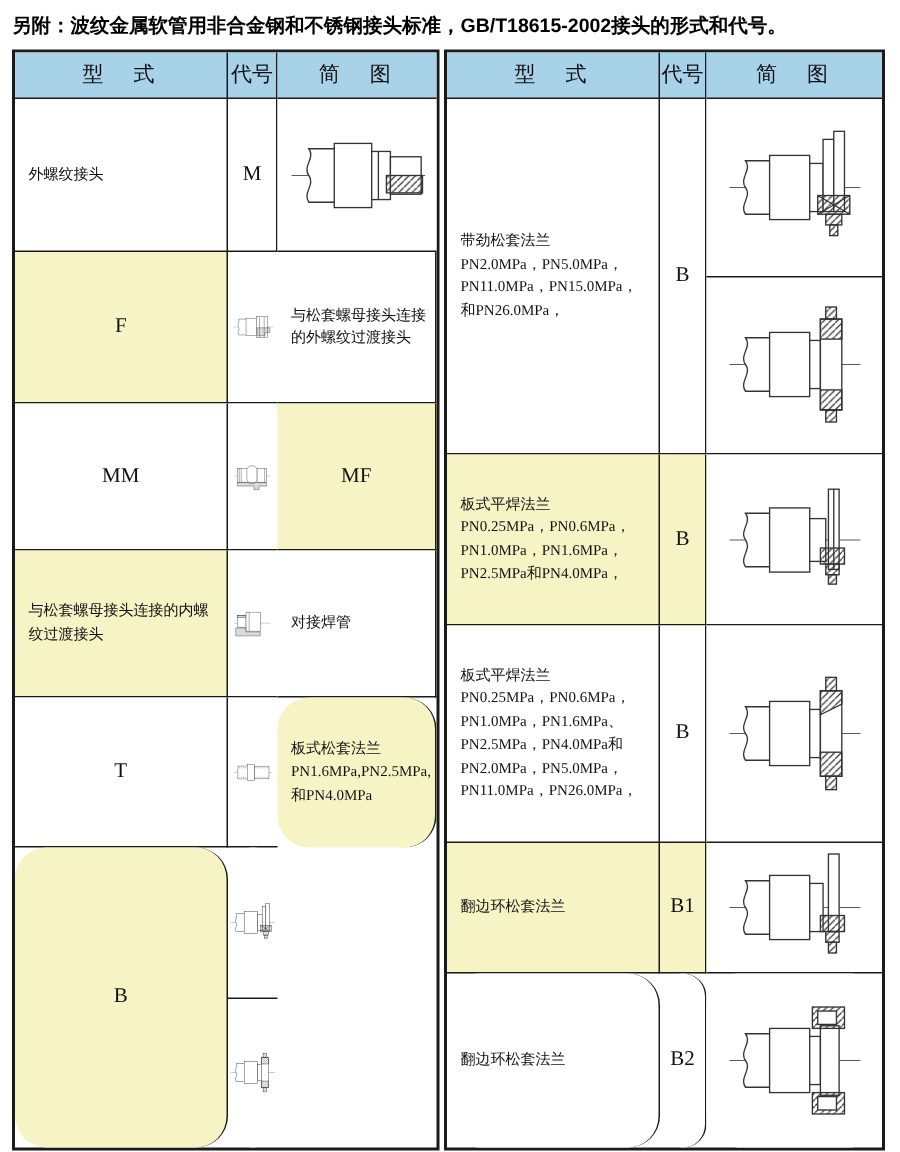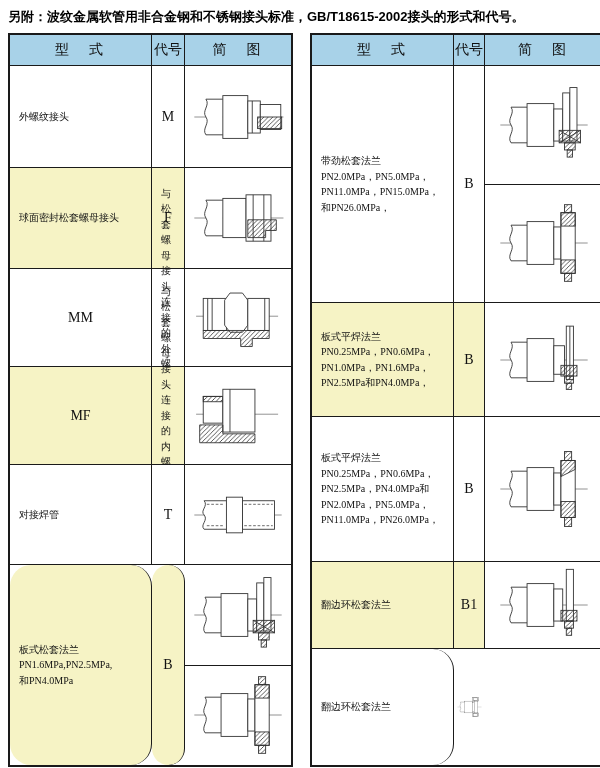--- a/index.html
+++ b/index.html
@@ -7,21 +7,21 @@
     width:600px;height:768px;overflow:hidden;
     background:var(--page-bg,#fff);
     font-family:"Liberation Serif","DejaVu Serif",serif;
     color:#111;
   }
   .note{
     font-family:"Liberation Sans","DejaVu Sans",sans-serif;
     font-weight:bold;font-size:13px;line-height:16px;
     padding:9px 8px 8px 8px;color:#000;white-space:nowrap;
   }
-  .tables{display:flex;gap:17px;margin-left:8px;}
+  .tables{display:flex;gap:3px;margin-left:8px;}
   .tbl{display:grid;border:2px solid var(--table-border,#1a1a1a);background:#fff;}
   .tbl-left{grid-template-columns:142px 33px 106px;grid-template-rows:31px 102px 101px 98px 98px 100px 200px;}
   .tbl-right{grid-template-columns:142px 31px 117px;grid-template-rows:31px 237px 114px 145px 87px 116px;}
   .cell{border-right:1px solid var(--table-border,#1a1a1a);border-bottom:1px solid var(--table-border,#1a1a1a);min-width:0;min-height:0;box-sizing:border-box;background:#fff;}
   .nr{border-right:none;font-family:Liberation Serif, serif;}
   .nb{border-bottom:none;border-radius:21px;}
   .hd{background:var(--header-bg,#a8d2e8);display:flex;align-items:center;justify-content:center;font-size:14px;color:#101010;}
   .hd.wide{letter-spacing:3px;}
   .typ{display:flex;flex-direction:column;justify-content:center;align-items:flex-start;padding:4px 4px 4px 9px;font-size:10px;line-height:1.55;}
   .typ .tline{display:block;}
@@ -66,42 +66,39 @@
           <path d="M38,26 H19 c5,7 -5,13 0,20 c5,7 -5,13 0,20 H38" fill="#fff"></path>
           <rect x="38" y="22" width="28" height="48" fill="#fff"></rect>
           <rect x="66" y="28" width="14" height="36" fill="#fff"></rect>
           <line x1="71" y1="28" x2="71" y2="64"></line>
           <rect x="80" y="32" width="23" height="28" fill="#fff"></rect>
           <rect x="77" y="46" width="27" height="13" fill="url(#hp)"></rect>
         </g>
       </svg>
     </div>
 
-    <div class="cell typ yellow">
-        <span class="tline">球面密封松套螺母接头</span>
-      </div>
     <div class="cell cod yellow">F</div>
     <div class="cell dbox nr">
       <svg class="dg" viewBox="0 0 110 92">
         <g stroke="#333" fill="none" stroke-width="1">
           <line x1="6" y1="46" x2="106" y2="46" stroke-width="0.6"></line>
           <path d="M38,26 H19 c5,7 -5,13 0,20 c5,7 -5,13 0,20 H38" fill="#fff"></path>
           <rect x="38" y="24" width="26" height="44" fill="#fff"></rect>
           <rect x="64" y="20" width="28" height="52" fill="#fff"></rect>
           <line x1="72" y1="20" x2="72" y2="72"></line>
           <line x1="84" y1="20" x2="84" y2="72"></line>
           <path d="M66,48 h32 v12 h-12 v8 h-20 z" fill="url(#hp)"></path>
         </g>
       </svg>
     </div>
 
+    <div class="cell typ">
+        <span class="tline">与松套螺母接头连接的外螺纹过渡接头</span>
+      </div>
     <div class="cell cod">MM</div>
-    <div class="cell typ">
-        <span class="tline">与松套螺母接头连接的外螺纹过渡接头</span>
-      </div>
     <div class="cell dbox nr">
       <svg class="dg" viewBox="0 0 110 92">
         <g stroke="#333" fill="none" stroke-width="1">
           <line x1="8" y1="44" x2="100" y2="44" stroke-width="0.6"></line>
           <rect x="16" y="24" width="26" height="36" fill="#fff"></rect>
           <line x1="21" y1="24" x2="21" y2="60"></line>
           <line x1="26" y1="24" x2="26" y2="60"></line>
           <path d="M46,18 h14 l6,8 v28 l-6,8 h-14 l-6,-8 V26 z" fill="#fff"></path>
           <rect x="66" y="24" width="24" height="36" fill="#fff"></rect>
           <line x1="85" y1="24" x2="85" y2="60"></line>
@@ -255,20 +252,21 @@
           <rect x="74" y="52" width="18" height="12" fill="url(#hp)"></rect>
           <rect x="78" y="64" width="10" height="8" fill="url(#hp)"></rect>
           <rect x="80" y="72" width="6" height="7" fill="url(#hp)"></rect>
         </g>
       </svg>
     </div>
 
     <div class="cell typ">
       <span class="tline">板式平焊法兰</span>
       <span class="tline">PN0.25MPa，PN0.6MPa，</span>
+      <span class="tline">PN1.0MPa，PN1.6MPa、</span>
       <span class="tline">PN2.5MPa，PN4.0MPa和</span>
       <span class="tline">PN2.0MPa，PN5.0MPa，</span>
       <span class="tline">PN11.0MPa，PN26.0MPa，</span>
     </div>
     <div class="cell cod">B</div>
     <div class="cell dbox nr">
       <svg class="dg" viewBox="0 0 110 92">
         <g stroke="#333" fill="none" stroke-width="1">
           <line x1="6" y1="46" x2="104" y2="46" stroke-width="0.6"></line>
           <path d="M36,26 H18 c5,7 -5,13 0,20 c5,7 -5,13 0,20 H36" fill="#fff"></path>
@@ -298,20 +296,21 @@
           <rect x="74" y="52" width="18" height="12" fill="url(#hp)"></rect>
           <rect x="78" y="64" width="10" height="8" fill="url(#hp)"></rect>
           <rect x="80" y="72" width="6" height="8" fill="url(#hp)"></rect>
         </g>
       </svg>
     </div>
 
     <div class="cell typ nb">
       <span class="tline">翻边环松套法兰</span>
     </div>
+    <div class="cell cod nb">B2</div>
     <div class="cell dbox nr nb">
       <svg class="dg" viewBox="0 0 110 92">
         <g stroke="#333" fill="none" stroke-width="1">
           <line x1="6" y1="46" x2="104" y2="46" stroke-width="0.6"></line>
           <path d="M36,26 H18 c5,7 -5,13 0,20 c5,7 -5,13 0,20 H36" fill="#fff"></path>
           <rect x="36" y="22" width="30" height="48" fill="#fff"></rect>
           <rect x="66" y="28" width="8" height="36" fill="#fff"></rect>
           <rect x="74" y="20" width="14" height="52" fill="#fff"></rect>
           <rect x="68" y="6" width="24" height="16" fill="url(#hp)"></rect>
           <rect x="72" y="9" width="14" height="10" fill="#fff"></rect>

